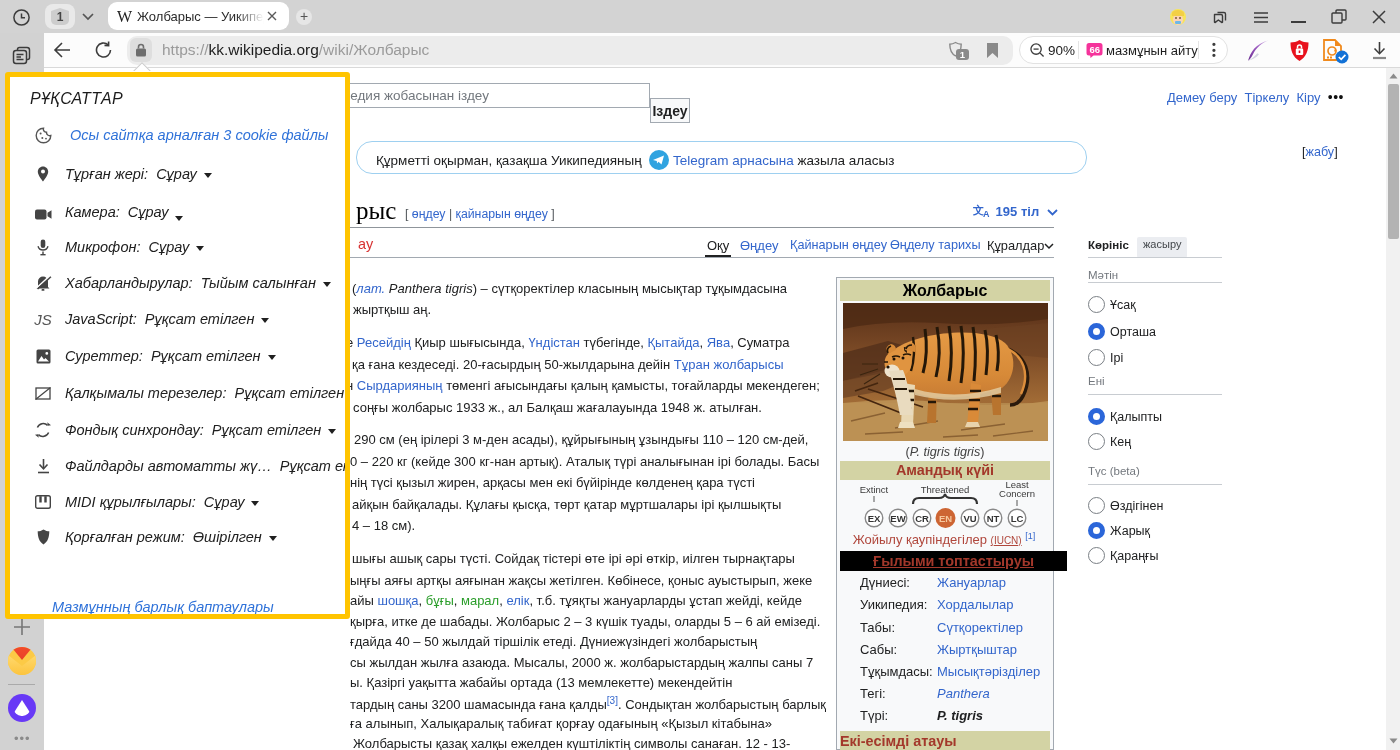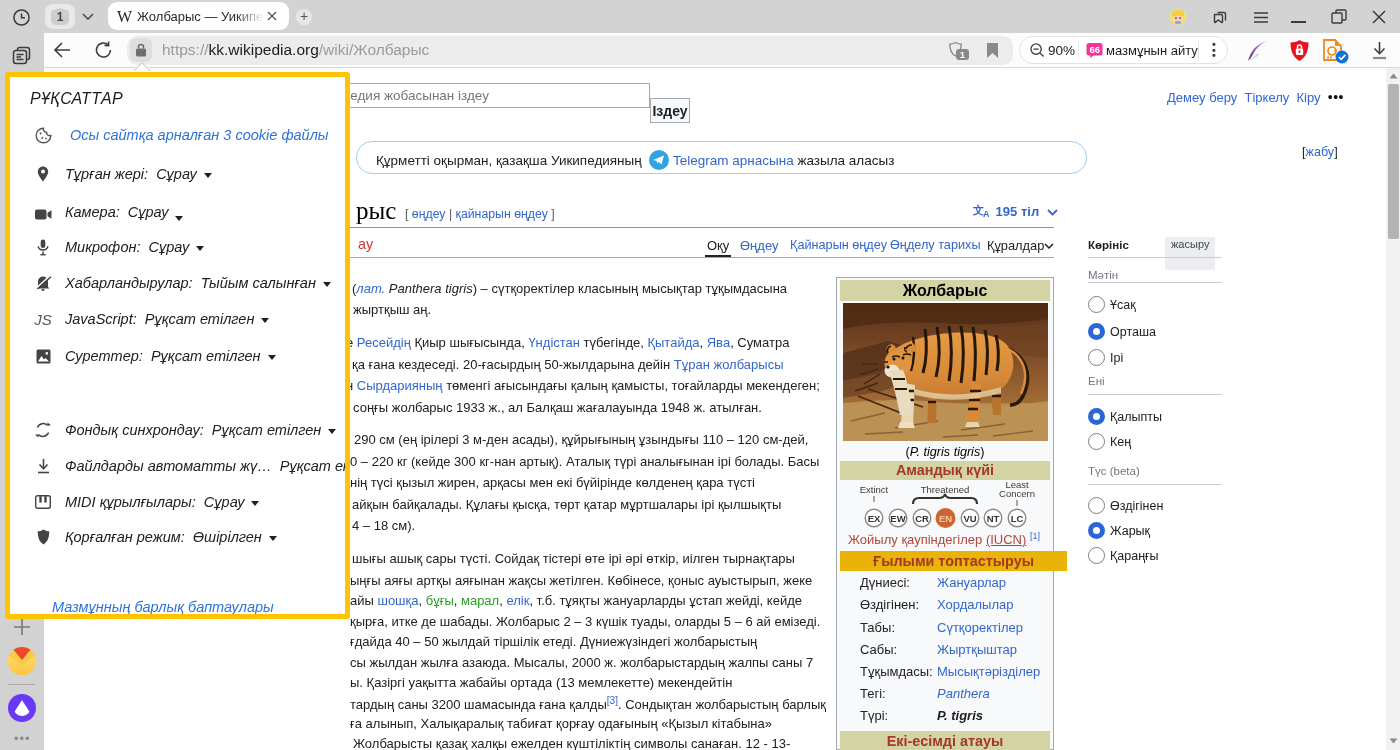--- a/index.html
+++ b/index.html
@@ -159,21 +159,21 @@
     <path d="M49 54 Q53 52 57 54 M60 52 Q64 50 68 52 M45 59 L41 59 M48 70 Q52 72 56 71" fill="none" stroke="#241708" stroke-width="1.4"></path>
     <ellipse cx="49" cy="68" rx="7.5" ry="6.5" fill="#efe3cd"></ellipse>
     <circle cx="45" cy="64" r="1.6" fill="#1c1106"></circle>
     <circle cx="51" cy="56" r="1.5" fill="#1c1106"></circle>
     <circle cx="60" cy="55" r="1.5" fill="#1c1106"></circle>
     <path d="M35 66 L17 72 M37 71 L21 81 M35 61 L19 61" stroke="#3a240f" stroke-width="1.1"></path>
 
     <path d="M46 68 C50 80 54 96 57 112 L70 112 C67 92 64 76 60 67 Z" fill="#e9dbbf"></path>
     <path d="M50 76 h12 M52 86 h12" stroke="#241708" stroke-width="2"></path>
   </svg>
-  <div class="abs" style="left:0; top:167px; width:216px; text-align:center; font-size:12.6px; color:#000000;">(<i>P. tigris tigris</i>)</div>
+  <div class="abs" style="left:0; top:167px; width:216px; text-align:center; font-size:12.6px; color:#404040;">(<i>P. tigris tigris</i>)</div>
   <div class="abs" style="left:3px; top:183px; width:210px; height:19px; background:#d3d3a4; text-align:center; font-size:14.4px; font-weight:bold; color:#a3382b; line-height:19px;">Амандық күйі</div>
   <svg class="abs" style="left:0; top:204px;" width="216" height="50" viewBox="0 0 216 50">
     <g font-family="Liberation Sans, sans-serif" fill="#3a3a3a">
       <text x="37" y="11" font-size="9.5" text-anchor="middle">Extinct</text>
       <text x="108" y="11" font-size="9.5" text-anchor="middle">Threatened</text>
       <text x="180" y="5.5" font-size="9.5" text-anchor="middle">Least</text>
       <text x="180" y="15" font-size="9.5" text-anchor="middle">Concern</text>
     </g>
     <line x1="37" y1="14" x2="37" y2="20" stroke="#555" stroke-width="1"></line>
     <line x1="180" y1="18" x2="180" y2="24" stroke="#555" stroke-width="1"></line>
@@ -188,35 +188,35 @@
       <circle cx="108.5" cy="36" r="10" fill="#cd6533"></circle>
         <text x="108.5" y="39.5" fill="#f6c79d">EN</text>
       <circle cx="133" cy="36" r="8.8" fill="#fff" stroke="#888" stroke-width="1.4"></circle>
         <text x="133" y="39.5" fill="#333">VU</text>
       <circle cx="156" cy="36" r="8.8" fill="#fff" stroke="#888" stroke-width="1.4"></circle>
         <text x="156" y="39.5" fill="#333">NT</text>
       <circle cx="180" cy="36" r="8.8" fill="#fff" stroke="#888" stroke-width="1.4"></circle>
         <text x="180" y="39.5" fill="#333">LC</text>
     </g>
   </svg>
-  <div class="abs" style="left:0; top:253px; width:214px; text-align:center; font-size:13px; color:#b0473c; white-space:nowrap;"><span style="color:#b0473c;">Жойылу қаупіндегілер</span> <span style="font-size:13px;text-decoration:underline;">(IUCN)</span> <sup style="font-size:9px;"><a class="wl">[1]</a></sup></div>
-  <div class="abs" style="left:3px; top:273px; width:227px; height:20px; background:#eab308; text-align:center; font-size:14.4px; font-weight:bold; color:#a3382b; line-height:20px;">Ғылыми топтастыруы</div>
+  <div class="abs" style="left:0; top:253px; width:214px; text-align:center; font-size:13px; color:#b0473c; white-space:nowrap;"><span style="color:#b0473c;">Жойылу қаупіндегілер</span> <span style="font-size:10px;text-decoration:underline;">(IUCN)</span> <sup style="font-size:9px;"><a class="wl">[1]</a></sup></div>
+  <div class="abs" style="left:3px; top:273px; width:227px; height:20px; background:#000000; text-align:center; font-size:14.4px; font-weight:bold; color:#a3382b; line-height:20px;text-decoration:underline;">Ғылыми топтастыруы</div>
   <div class="abs taxo" style="top:297px;"><span>Дүниесі:</span><a class="wl">Жануарлар</a></div>
-  <div class="abs taxo" style="top:319px;"><span>Өздігінен:</span><a class="wl">Хордалылар</a></div>
+  <div class="abs taxo" style="top:319px;"><span>Уикипедия:</span><a class="wl">Хордалылар</a></div>
   <div class="abs taxo" style="top:342px;"><span>Табы:</span><a class="wl">Сүтқоректілер</a></div>
   <div class="abs taxo" style="top:364px;"><span>Сабы:</span><a class="wl">Жыртқыштар</a></div>
   <div class="abs taxo" style="top:386px;"><span>Тұқымдасы:</span><a class="wl">Мысықтәрізділер</a></div>
   <div class="abs taxo" style="top:408px;"><span>Тегі:</span><a class="wl" style="font-style:italic;">Panthera</a></div>
   <div class="abs taxo" style="top:430px;"><span>Түрі:</span><b><i>P. tigris</i></b></div>
-  <div class="abs" style="left:3px; top:453px; width:210px; height:20px; background:#d3d3a4; text-align:center; font-size:14.4px; font-weight:bold; color:#a3382b; line-height:20px;">Екі-есімді атауы</div>
+  <div class="abs" style="left:3px; top:453px; width:210px; height:20px; background:#d3d3a4; text-align:left; font-size:14.4px; font-weight:bold; color:#a3382b; line-height:20px;">Екі-есімді атауы</div>
 </div>
 
 <div id="appearance" class="abs" style="left:1088px; top:236px; width:140px; height:330px; font-size:12.5px; color:#202122;">
   <div class="abs" style="left:0; top:3px; font-weight:bold; font-size:11.5px;">Көрініс</div>
-  <div class="abs" style="left:49px; top:1px; background:#ebedf1; border-radius:2px; font-size:11px; color:#43474b; padding:1px 6px 20px;margin-left:28px;">жасыру</div>
+  <div class="abs" style="left:49px; top:1px; background:#ebedf1; border-radius:2px; font-size:11px; color:#43474b; padding:1px 6px 8px;">жасыру</div>
   <div class="abs" style="left:0; top:21px; width:134px; height:1px; background:#c8ccd1;"></div>
   <div class="abs" style="left:0; top:33px; font-size:11.5px; color:#72777d;">Мәтін</div>
   <div class="abs" style="left:0; top:46px; width:134px; height:1px; background:#c8ccd1;"></div>
   <div class="abs radio" style="top:60px;"></div>
     <div class="abs rlabel" style="top:62px;">Ұсақ</div>
   <div class="abs radio sel" style="top:87px;"></div>
     <div class="abs rlabel" style="top:89px;">Орташа</div>
   <div class="abs radio" style="top:113px;"></div>
     <div class="abs rlabel" style="top:115px;">Ірі</div>
   <div class="abs" style="left:0; top:139px; font-size:11.5px; color:#72777d;">Ені</div>
@@ -414,20 +414,26 @@
           <line x1="1.5" y1="13" x2="14.8" y2="0.8" stroke="#fff" stroke-width="1.6"></line>
           <line x1="2.6" y1="14" x2="15.9" y2="1.8" stroke="#444" stroke-width="1.5"></line>
         </svg>
       </span>Хабарландырулар:&nbsp;&nbsp;Тыйым салынған<span class="caret"></span></div>
   <div class="prow" style="top:232px;"><span class="pico" style="font-size:15px; color:#555; letter-spacing:0;">JS</span>JavaScript:&nbsp;&nbsp;Рұқсат етілген<span class="caret"></span></div>
   <div class="prow" style="top:269px;"><span class="pico">
         <svg width="15" height="15" viewBox="0 0 15 15">
           <path d="M2 0.5 H13 A1.5 1.5 0 0 1 14.5 2 V13 A1.5 1.5 0 0 1 13 14.5 H2 A1.5 1.5 0 0 1 0.5 13 V2 A1.5 1.5 0 0 1 2 0.5 Z M10.8 3 A1.4 1.4 0 1 0 10.8 5.8 A1.4 1.4 0 0 0 10.8 3 Z M2 12.5 L5.5 7 L8 10.5 L9.5 9 L13 12.5 Z" fill="#444" fill-rule="evenodd"></path>
         </svg>
       </span>Суреттер:&nbsp;&nbsp;Рұқсат етілген<span class="caret"></span></div>
+  <div class="prow" style="top:306px;"><span class="pico">
+        <svg width="16" height="13" viewBox="0 0 16 13">
+          <rect x="1" y="1" width="14" height="11" fill="none" stroke="#444" stroke-width="1.3"></rect>
+          <line x1="0.5" y1="12.5" x2="15.5" y2="0.5" stroke="#444" stroke-width="1.2"></line>
+        </svg>
+      </span>Қалқымалы терезелер:&nbsp;&nbsp;Рұқсат етілген<span class="caret"></span></div>
   <div class="prow" style="top:379px;"><span class="pico">
         <svg width="13" height="16" viewBox="0 0 13 16">
           <line x1="6.5" y1="1" x2="6.5" y2="10" stroke="#444" stroke-width="1.6"></line>
           <path d="M2.5 6.5 L6.5 10.8 L10.5 6.5" fill="none" stroke="#444" stroke-width="1.6"></path>
           <line x1="1" y1="14.5" x2="12" y2="14.5" stroke="#444" stroke-width="1.6"></line>
         </svg>
       </span>Файлдарды автоматты жү…&nbsp;&nbsp;Рұқсат ет…<span class="caret"></span></div>
   <div class="prow" style="top:343px;"><span class="pico">
         <svg width="16" height="16" viewBox="0 0 16 16">
           <path d="M12.6 3.4 A6.2 6.2 0 0 0 2.4 5.6" fill="none" stroke="#444" stroke-width="1.5"></path>

